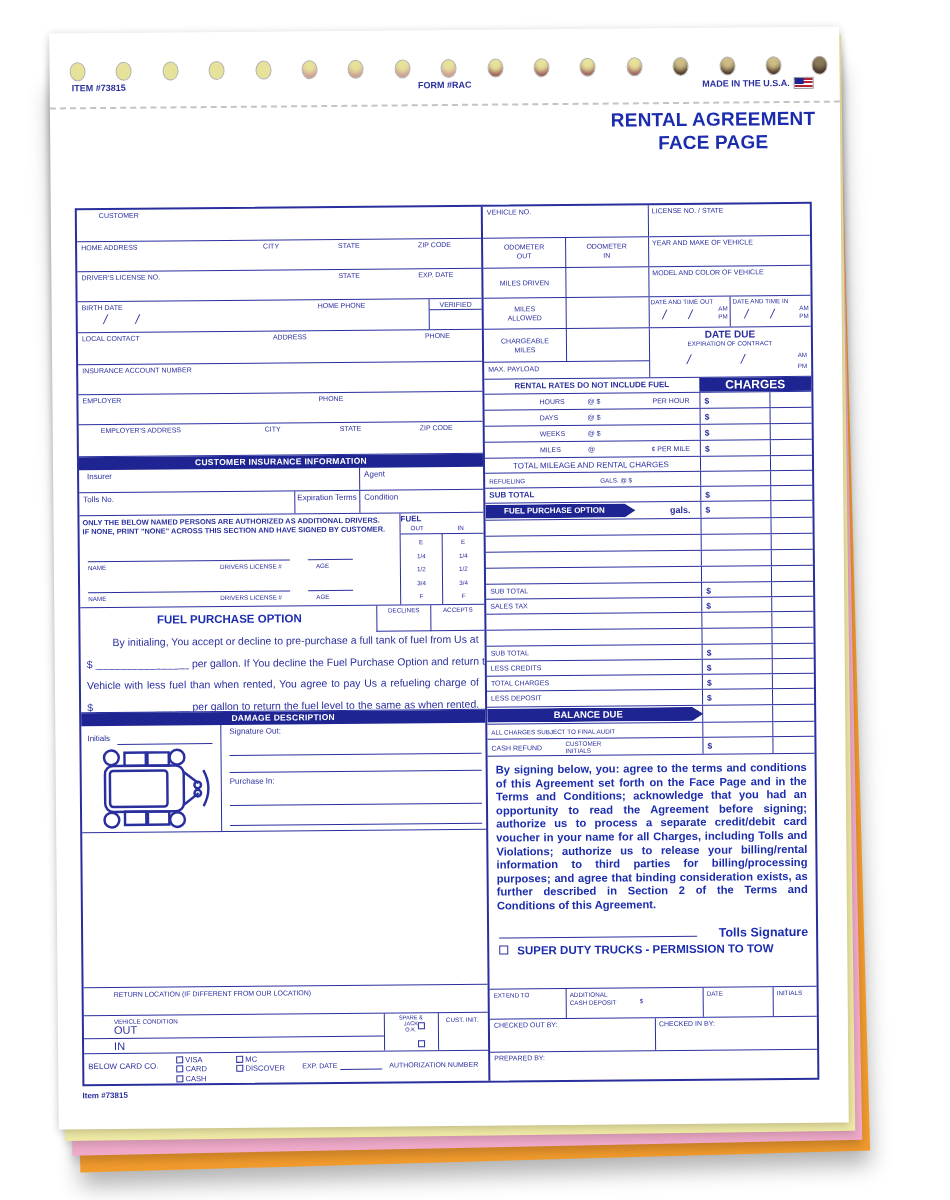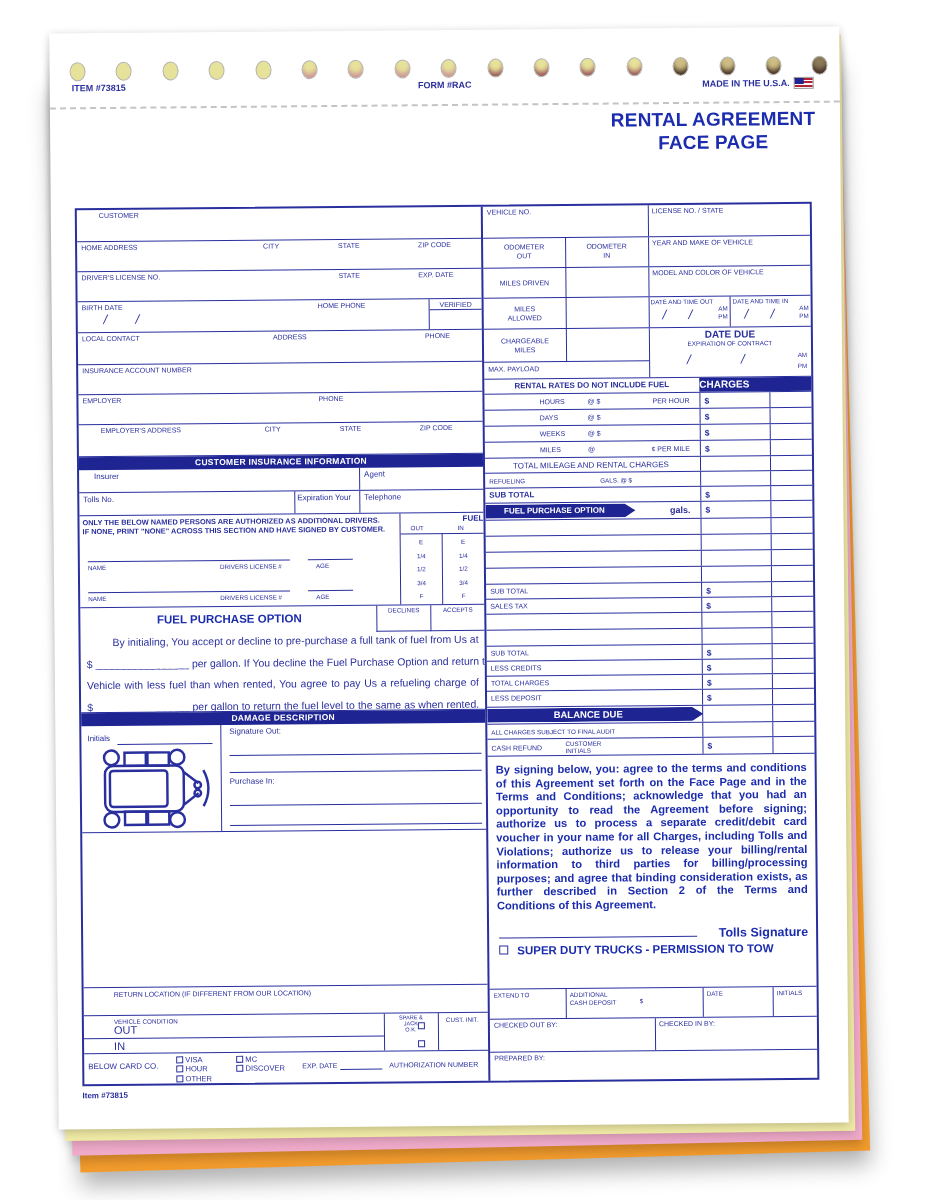--- a/index.html
+++ b/index.html
@@ -152,52 +152,52 @@
         <div class="lrow" style="height:32px">
           <span class="sm abs" style="left:22px;top:2px">EMPLOYER'S ADDRESS</span>
           <span class="sm abs" style="left:186px;top:2px">CITY</span>
           <span class="sm abs" style="left:261px;top:2px">STATE</span>
           <span class="sm abs" style="left:341px;top:2px">ZIP CODE</span>
         </div>
 
         <div class="bar">CUSTOMER INSURANCE INFORMATION</div>
 
         <div class="lrow" style="height:23px">
-          <span class="md abs" style="left:15px;top:2px">Insurer</span>
+          <span class="md abs" style="left:8px;top:2px">Insurer</span>
           <div class="vline" style="left:280px"></div>
           <span class="md abs" style="left:285px;top:2px">Agent</span>
         </div>
 
         <div class="lrow" style="height:23px">
           <span class="md abs" style="left:4px;top:2px">Tolls No.</span>
           <div class="vline" style="left:215px"></div>
-          <span class="md abs" style="left:218px;top:2px">Expiration Your</span>
+          <span class="md abs" style="left:218px;top:2px">Expiration Terms</span>
           <div class="vline" style="left:280px"></div>
-          <span class="md abs" style="left:285px;top:2px">Telephone</span>
+          <span class="md abs" style="left:285px;top:2px">Condition</span>
         </div>
 
         <div class="lrow" style="height:92px">
           <div class="abs" style="left:0;top:0;bottom:0;right:83px;border-right:1px solid var(--blue)">
             <div style="font-size:7.4px;font-weight:bold;padding:2px 3px 0;line-height:9px;color:var(--blue)">
               <div>ONLY THE BELOW NAMED PERSONS ARE AUTHORIZED AS ADDITIONAL DRIVERS.</div>
               <div>IF NONE, PRINT "NONE" ACROSS THIS SECTION AND HAVE SIGNED BY CUSTOMER.</div>
             </div>
             <div class="uline" style="left:8px;top:45px;width:202px"></div>
             <div class="uline" style="left:228px;top:45px;width:45px"></div>
             <span class="xs abs" style="left:8px;top:48px">NAME</span>
             <span class="xs abs" style="left:140px;top:48px">DRIVERS LICENSE #</span>
             <span class="xs abs" style="left:236px;top:48px">AGE</span>
             <div class="uline" style="left:8px;top:76px;width:202px"></div>
             <div class="uline" style="left:228px;top:76px;width:45px"></div>
             <span class="xs abs" style="left:8px;top:79px">NAME</span>
             <span class="xs abs" style="left:140px;top:79px">DRIVERS LICENSE #</span>
             <span class="xs abs" style="left:236px;top:79px">AGE</span>
           </div>
           <div class="abs" style="right:0;top:0;bottom:0;width:83px">
-            <div class="md" style="text-align:right;font-weight:bold;padding-top:1px">FUEL</div>
+            <div class="md" style="text-align:left;font-weight:bold;padding-top:1px">FUEL</div>
             <span class="xs abs" style="left:10px;top:11px">OUT</span>
             <span class="xs abs" style="left:57px;top:11px">IN</span>
             <div class="hline" style="top:20px;width:100%"></div>
             <div class="vline" style="left:41px;top:20px"></div>
             <div class="abs xs" style="left:0;top:22px;width:41px;text-align:center;line-height:13.5px">
               <div>E</div>
                 <div>1/4</div>
               <div>1/2</div>
                 <div>3/4</div>
               <div>F</div>
@@ -283,22 +283,22 @@
           </div>
           <div class="ckbox" style="left:334px;top:9px"></div>
           <div class="ckbox" style="left:334px;top:27px"></div>
           <span class="xs abs" style="left:362px;top:3px">CUST. INIT.</span>
         </div>
 
         <div class="lrow nb" style="height:30px">
           <span class="md abs" style="left:4px;top:8px">BELOW CARD CO.</span>
           <div class="abs" style="left:92px;top:2px;font-size:7.6px;line-height:9.3px;color:var(--blue)">
             <div><span class="ckbox" style="position:static;display:inline-block;vertical-align:-1px"></span> <span>VISA</span></div>
-            <div><span class="ckbox" style="position:static;display:inline-block;vertical-align:-1px"></span> <span>HOUR</span></div>
-            <div><span class="ckbox" style="position:static;display:inline-block;vertical-align:-1px"></span> <span>OTHER</span></div>
+            <div><span class="ckbox" style="position:static;display:inline-block;vertical-align:-1px"></span> <span>CARD</span></div>
+            <div><span class="ckbox" style="position:static;display:inline-block;vertical-align:-1px"></span> <span>CASH</span></div>
           </div>
           <div class="abs" style="left:152px;top:2px;font-size:7.6px;line-height:9.3px;color:var(--blue)">
             <div><span class="ckbox" style="position:static;display:inline-block;vertical-align:-1px"></span> <span>MC</span></div>
             <div><span class="ckbox" style="position:static;display:inline-block;vertical-align:-1px"></span> <span>DISCOVER</span></div>
           </div>
           <span class="sm abs" style="left:218px;top:10px">EXP. DATE</span>
           <div class="uline" style="left:256px;top:17px;width:42px"></div>
           <span class="sm abs" style="left:305px;top:10px">AUTHORIZATION NUMBER</span>
         </div>
       </div>
@@ -376,21 +376,21 @@
             <span class="slash abs" style="left:92px;top:24px">/</span>
             <div class="abs xs" style="right:4px;top:22px;text-align:right;line-height:11px">
               <div>AM</div>
                 <div>PM</div>
             </div>
           </div>
         </div>
 
         <div class="lrow" style="height:15px">
           <div class="abs" style="left:0;top:0;bottom:0;width:215px;text-align:center;font-weight:bold;font-size:8px;line-height:14px;color:var(--blue)">RENTAL RATES DO NOT INCLUDE FUEL</div>
-          <div class="abs" style="left:215px;top:0;bottom:0;right:0;background:var(--bar);color:#fff;font-weight:bold;font-size:10px;line-height:14px;text-align:left">CHARGES</div>
+          <div class="abs" style="left:215px;top:0;bottom:0;right:0;background:var(--bar);color:#fff;font-weight:bold;font-size:12px;line-height:14px;text-align:center">CHARGES</div>
         </div>
 
         <div class="lrow crow" style="height:16px">
           <span class="sm abs" style="left:55px;top:4px">HOURS</span>
           <span class="sm abs" style="left:103px;top:4px">@  $</span>
           <span class="sm abs" style="right:122px;top:4px">PER HOUR</span>
           <span class="dollar abs" style="left:220px;top:3px">$</span>
         </div>
         <div class="lrow crow" style="height:16px">
           <span class="sm abs" style="left:55px;top:4px">DAYS</span>

